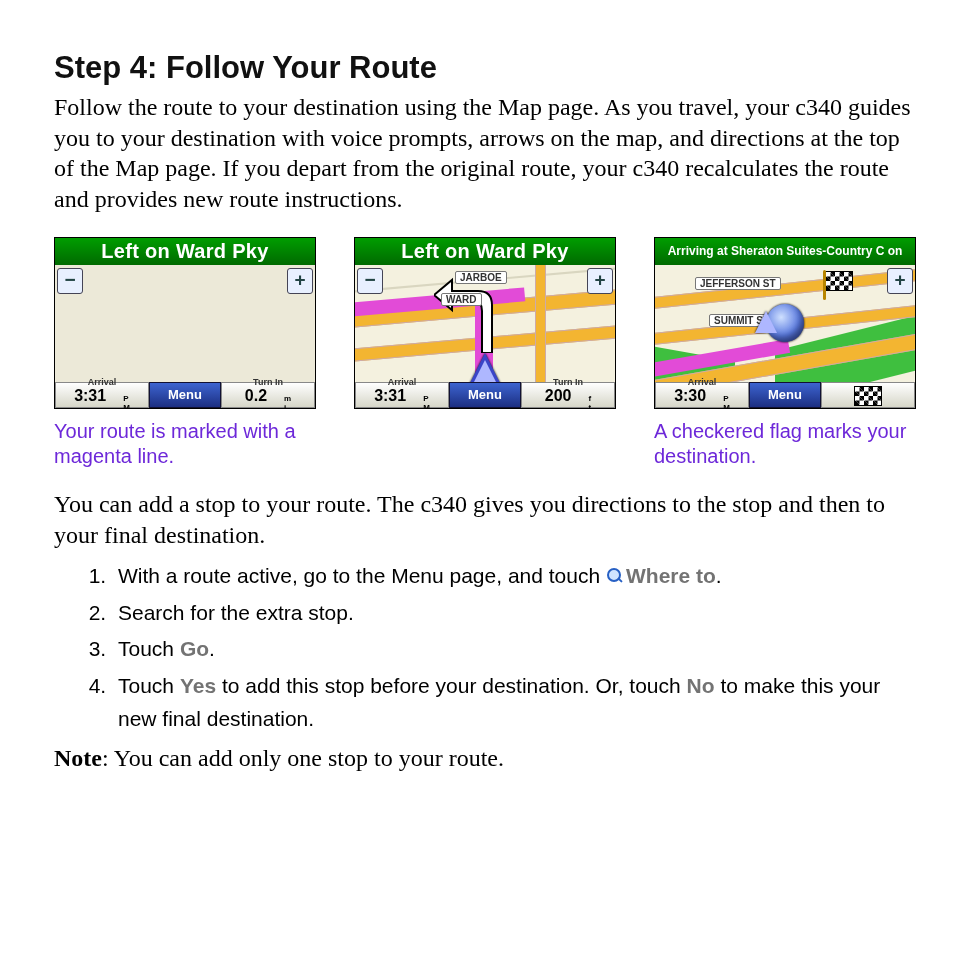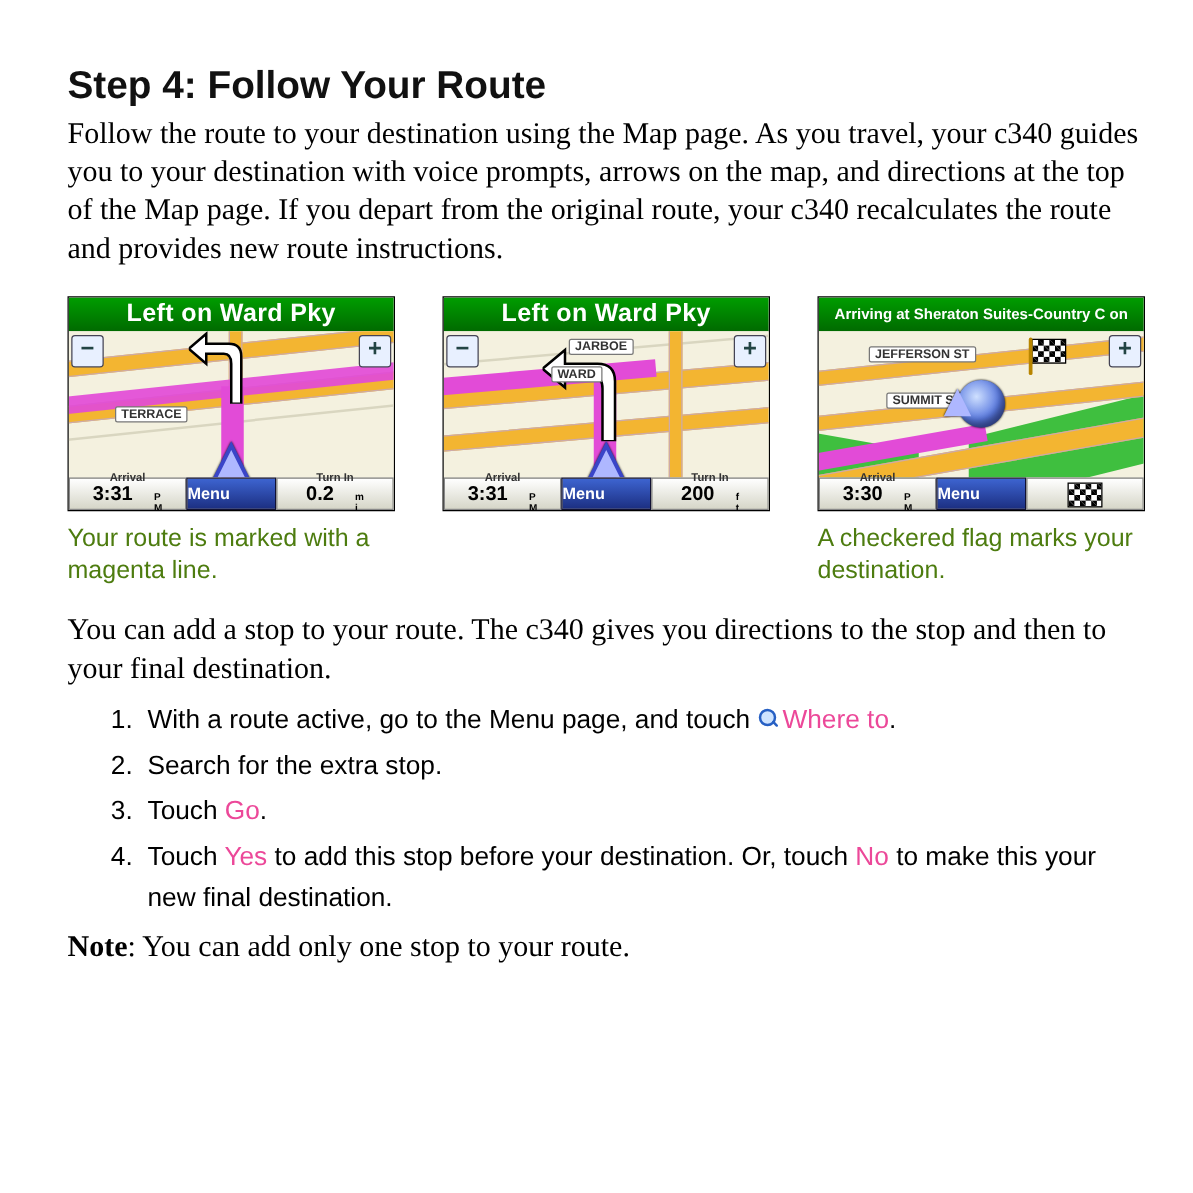--- a/index.html
+++ b/index.html
@@ -92,51 +92,51 @@
   .info{
     flex:1;border:1px solid #888;background:linear-gradient(#fff,#d6d6c8);
     display:flex;flex-direction:column;align-items:center;justify-content:center;
     font:700 9px Arial;color:#333;line-height:1
   }
   .info .big{font:900 16px Arial;color:#000;display:flex;align-items:baseline;gap:17px}
   .info .big small{font:900 8px Arial}
   .menu{
     width:70px;border:1px solid #113;
     background:linear-gradient(#3d64d0,#1c2f82);
-    color:#fff;font:700 13px/24px Arial;text-align:left
+    color:#fff;font:700 13px/24px Arial;text-align:center
   }
   .flagbox{
     flex:1;border:1px solid #888;background:linear-gradient(#fff,#d6d6c8);
     position:relative
   }
   .chkflag{
     position:absolute;width:26px;height:18px;
     background:
       linear-gradient(45deg,#000 25%,transparent 25%,transparent 75%,#000 75%) 0 0/9px 9px,
       linear-gradient(45deg,#000 25%,#fff 25%,#fff 75%,#000 75%) 4.5px 4.5px/9px 9px;
     border:1px solid #000
   }
   .chkflag.pole:before{
     content:"";position:absolute;left:-3px;top:-2px;width:3px;height:30px;background:#b88500;border-radius:2px
   }
   .grass{position:absolute;background:#3fbf3f}
   .caption{
     font-family:Arial,Helvetica,sans-serif;
-    font-size:20px;line-height:1.25;margin-top:10px;color:#4d7c0f
+    font-size:20px;line-height:1.25;margin-top:10px;color:#6d28d9
   }
   p.mid{
     font-size:24px;line-height:1.28;margin:14px 0 10px 0
   }
   ol.steps{
     font-family:Arial,Helvetica,sans-serif;
     font-size:21px;line-height:1.55;
     margin:4px 0 10px 0;padding-left:58px
   }
   ol.steps li{padding-left:6px;margin-bottom:4px}
-  .kw{color:#ec4899;font-weight:400}
+  .kw{color:#737373;font-weight:700}
   .mag{
     display:inline-block;width:17px;height:17px;vertical-align:-2px;margin-right:3px;position:relative
   }
   .mag:before{
     content:"";position:absolute;left:1px;top:0;width:10px;height:10px;border:2px solid #2760c4;border-radius:50%;background:#cfe4ff
   }
   .mag:after{
     content:"";position:absolute;left:11px;top:11px;width:6px;height:2px;background:#2760c4;transform:rotate(45deg);border-radius:2px
   }
   p.note{font-size:24px;margin:10px 0 0 0}
@@ -146,33 +146,20 @@
 <body>
 
 <h2 class="title">Step 4: Follow Your Route</h2>
 <p class="intro">Follow the route to your destination using the Map page. As you travel, your c340 guides you to your destination with voice prompts, arrows on the map, and directions at the top of the Map page. If you depart from the original route, your c340 recalculates the route and provides new route instructions.</p>
 
 <div class="shots">
 
   <div class="shot">
     <div class="dev">
       <div class="titlebar">Left on Ward Pky</div>
-      <div class="maparea">
-        <div class="road" style="left:-10px;top:10px;width:280px;height:11px;transform:rotate(-6deg)"></div>
-        <div class="road" style="left:-10px;top:46px;width:280px;height:12px;transform:rotate(-6deg)"></div>
-        <div class="thin" style="left:-10px;top:72px;width:280px;transform:rotate(-6deg)"></div>
-        <div class="road v" style="left:128px;top:-5px;width:9px;height:70px"></div>
-        <div class="route" style="left:-5px;top:38px;width:280px;height:14px;transform:rotate(-6deg);opacity:.92"></div>
-        <div class="route" style="left:122px;top:44px;width:18px;height:80px"></div>
-        <svg class="turn" style="left:96px;top:-4px" width="70" height="62" viewBox="0 0 70 62">
-          <path d="M42 62 L42 24 Q42 14 32 14 L14 14 L14 6 L0 18 L14 30 L14 22 L28 22 Q34 22 34 30 L34 62 Z" fill="#fff" stroke="#000" stroke-width="2"></path>
-        </svg>
-        <div class="street" style="left:37px;top:60px">TERRACE</div>
-        <div class="cursor"></div>
-      </div>
       <div class="zoom zm">−</div>
       <div class="zoom zp">+</div>
       <div class="bottombar">
         <div class="info">
           <span>Arrival</span>
           <span class="big">
               <span>3:31</span>
               <span style="display:flex;flex-direction:column;line-height:.7">
                 <small>P</small>
                 <small>M</small>

